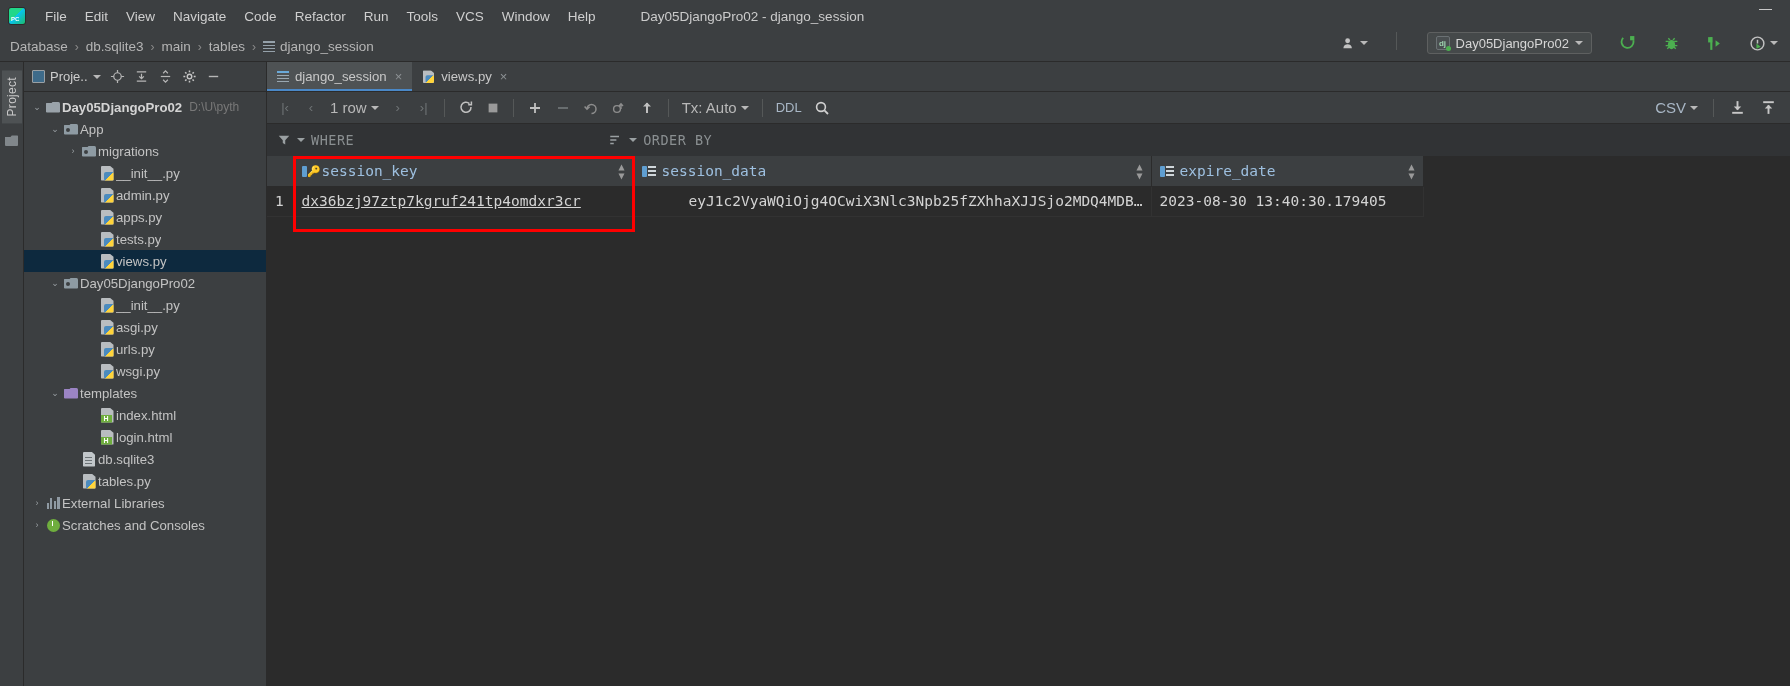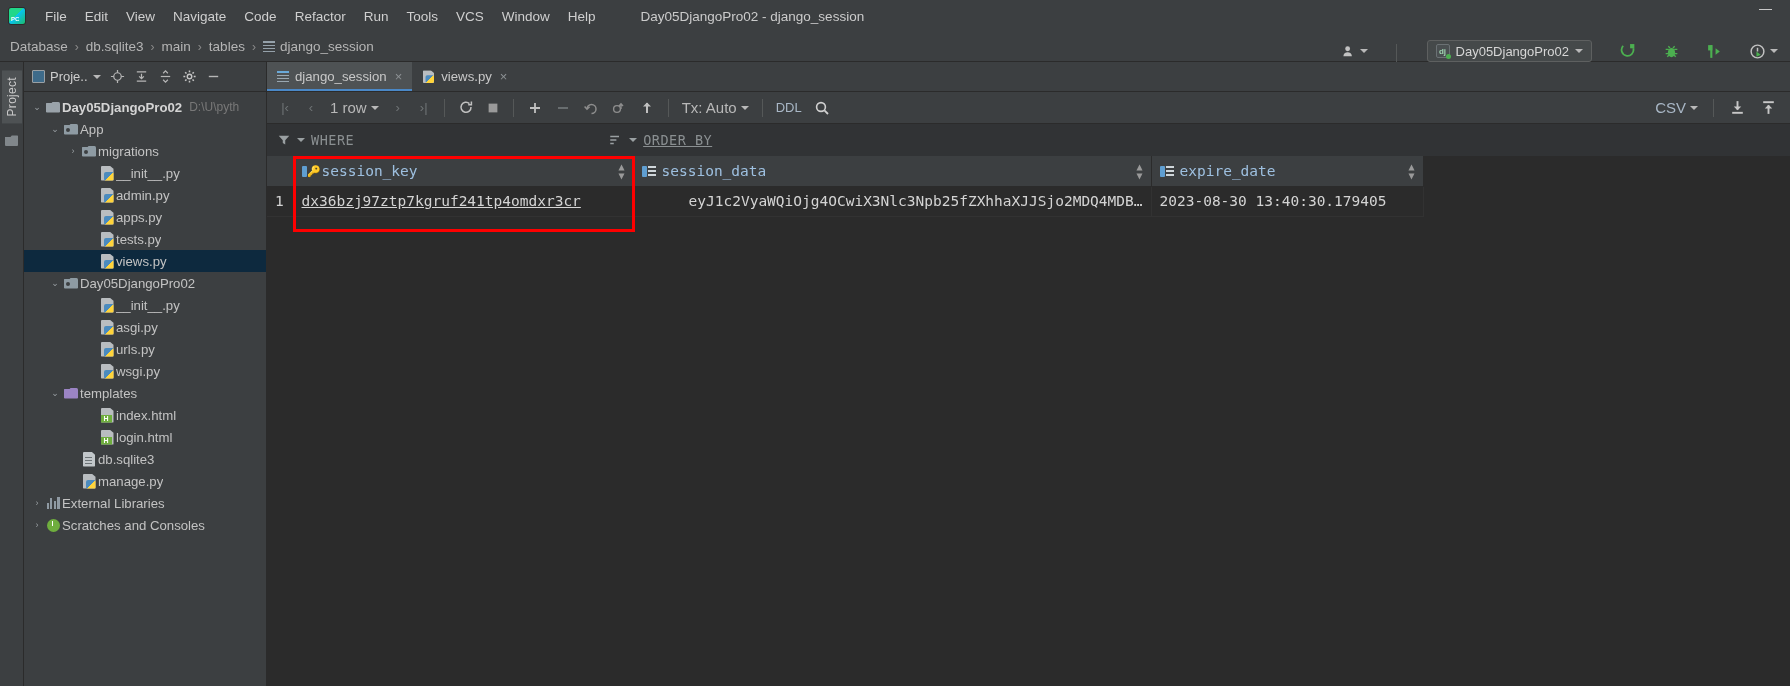--- a/index.html
+++ b/index.html
@@ -53,21 +53,21 @@
     vertical-align: -1px;
     background:
       linear-gradient(#9aa7b0,#9aa7b0) 0 0/100% 2px no-repeat,
       linear-gradient(#9aa7b0,#9aa7b0) 0 4px/100% 1px no-repeat,
       linear-gradient(#9aa7b0,#9aa7b0) 0 7px/100% 1px no-repeat,
       linear-gradient(#9aa7b0,#9aa7b0) 0 10px/100% 1px no-repeat;
     opacity:.95;
   }
   .nav-right {
     position: absolute; right: 8px; top: 0; height: 30px;
-    display: flex; align-items: flex-end; gap: 18px;
+    display: flex; align-items: flex-start; gap: 18px;
   }
   .nav-btn {
     display: flex; align-items: center; justify-content: center;
     height: 22px; padding: 0 4px; cursor: default;
   }
   .runcfg {
     display: flex; align-items: center; gap: 6px;
     border: 1px solid #5e6060; border-radius: 3px;
     height: 22px; padding: 0 8px; background: #45494a; margin: 0 6px;
   }
@@ -199,21 +199,21 @@
   .tb-txt { font-size:15px; color:#b8b8b8; }
   .tb-right { position:absolute; right:8px; display:flex; align-items:center; gap:4px; }
   .ddl { color:#a9b7c6; }
 
   .filterbar {
     height: 32px; background: #313335; display: flex; align-items: center;
     padding: 0 10px; font-family: "DejaVu Sans Mono", monospace;
     font-size: 13.5px; color: #8a8f91; position: relative; letter-spacing: .5px;
   }
   .filter-where { display:flex; align-items:center; gap:6px; }
-  .filter-order { display:flex; align-items:center; gap:6px; position:absolute; left:250px;text-decoration:underline; }
+  .filter-order { display:flex; align-items:center; gap:6px; position:absolute; left:250px; }
 
   .gridwrap { flex: 1; background: #2b2b2b; position: relative; overflow: hidden; }
   table.grid { border-collapse: collapse; table-layout: fixed; }
   table.grid th, table.grid td {
     font-family: "DejaVu Sans Mono", monospace; font-size: 14.5px;
     text-align: left; padding: 0 8px; height: 30px; white-space: nowrap; overflow: hidden;
   }
   table.grid th {
     background: #3c3f41; color: #9ec0e0; font-weight: normal;
     border-right: 1px solid #2b2b2b; border-bottom: 1px solid #2b2b2b;
@@ -508,21 +508,21 @@
             <span class="f-db"></span>
           </span>
           <span class="lbl">db.sqlite3</span>
         </div>
         <div class="row">
           <span style="width:42px;flex:0 0 42px"></span>
           <span class="arrow"></span>
           <span class="ico">
             <span class="f-py"></span>
           </span>
-          <span class="lbl">manage.py</span>
+          <span class="lbl">tables.py</span>
         </div>
         <div class="row">
           <span style="width:6px;flex:0 0 6px"></span>
           <span class="arrow">›</span>
           <span class="ico">
             <span class="f-lib">
               <i style="height:6px"></i>
               <i style="height:11px"></i>
               <i style="height:8px"></i>
               <i style="height:12px"></i>

